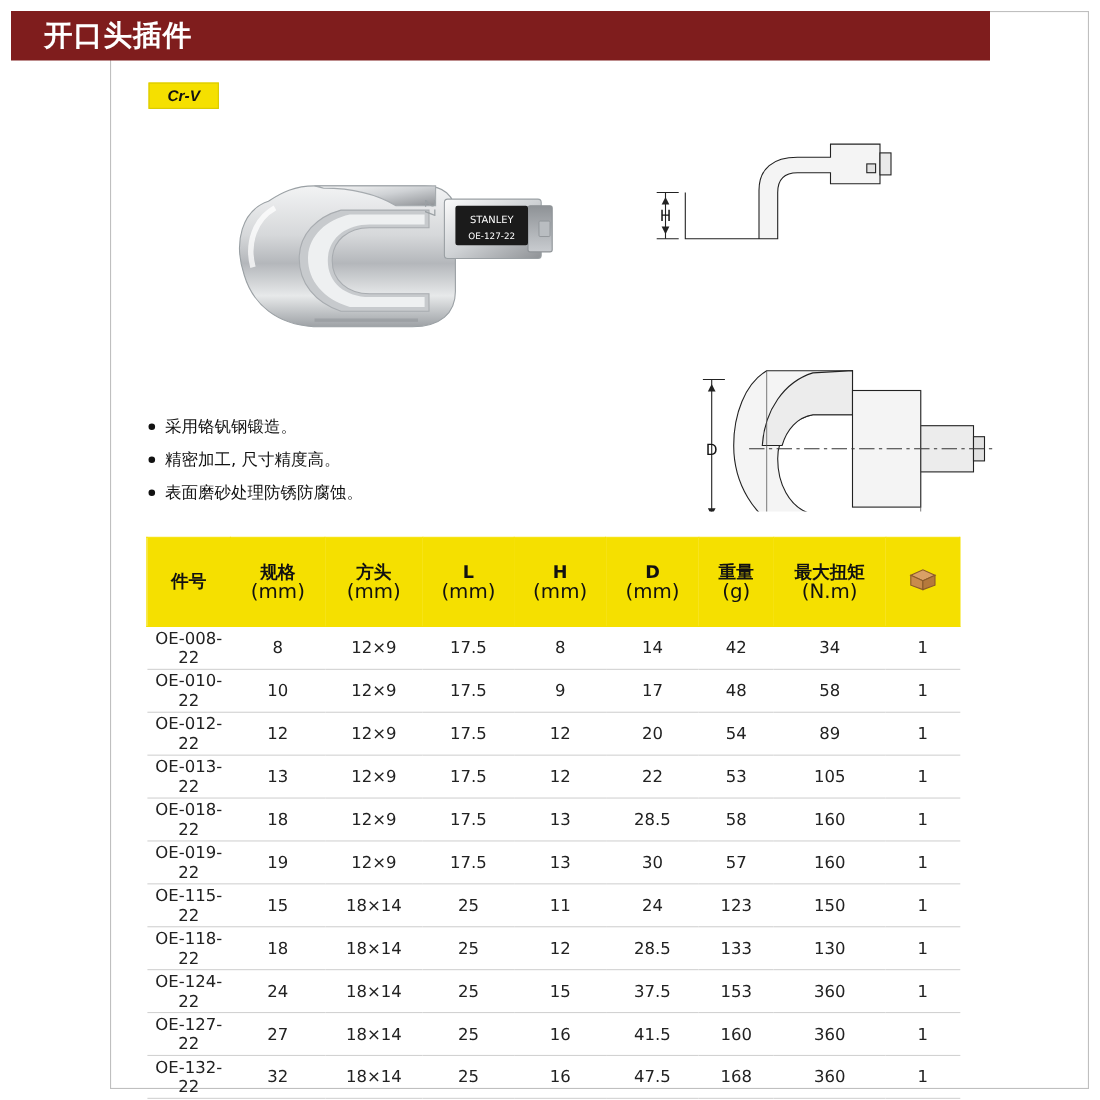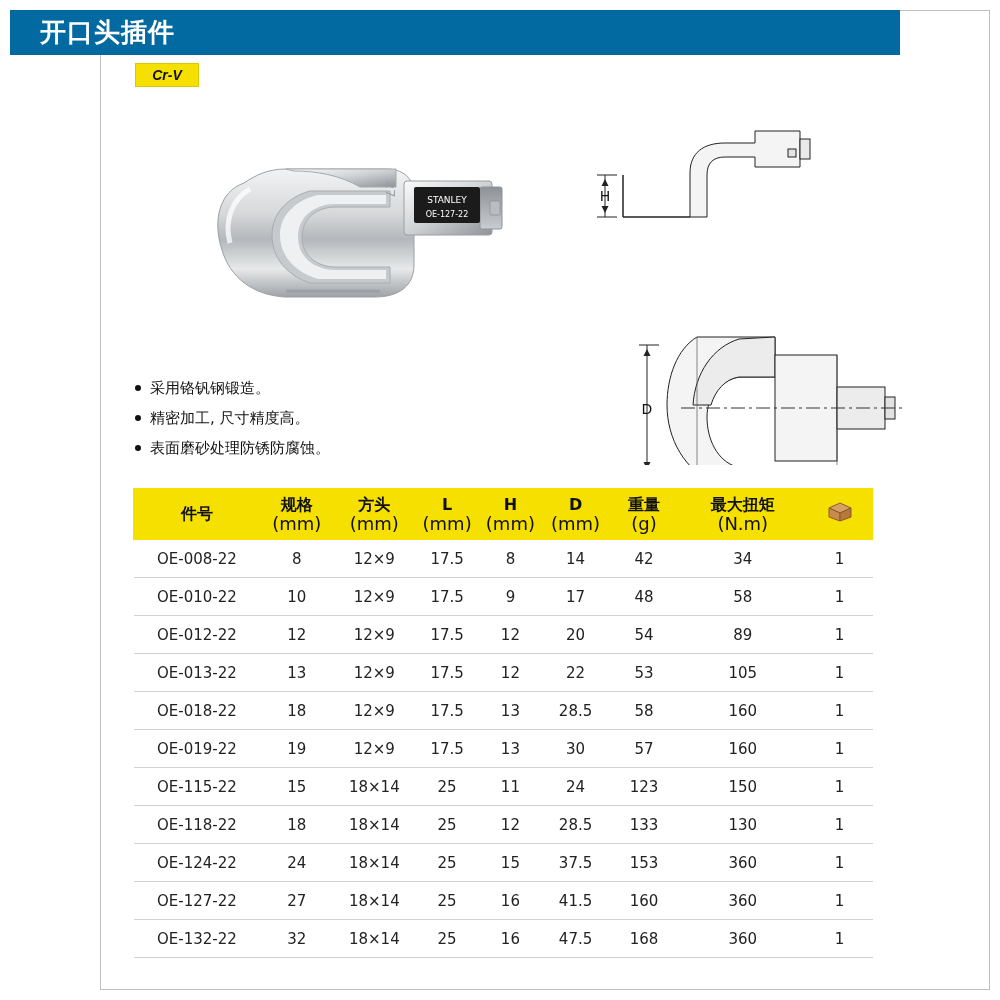--- a/index.html
+++ b/index.html
@@ -22,34 +22,34 @@
     border:1px solid #bfbfbf;
     box-sizing:border-box;
     background:#fff;
   }
   .leftbar{
     position:absolute;left:0;top:0;width:95px;height:1000px;background:#ffffff;
   }
   
   .header{
     position:absolute;left:5px;top:5px;width:890px;height:45px;
-    background:#0369a1;
+    background:#7f1d1d;
     display:flex;align-items:center;
   }
   .header .title{
     color:#ffffff;
     font-size:26px;
     font-weight:bold;
     letter-spacing:1px;
     margin-left:30px;
     font-family:"DejaVu Sans","Liberation Sans",sans-serif;
   }
   
   .crv{
-    position:absolute;left:130px;top:58px;
+    position:absolute;left:130px;top:70px;
     width:62px;height:22px;
     background:#f5e000;
     border:1px solid #d9c900;
     display:flex;align-items:center;justify-content:center;
     font-style:italic;font-weight:bold;font-size:14px;color:#111;
   }
   
   .photo{
     position:absolute;left:185px;top:120px;width:330px;height:220px;
   }
@@ -71,21 +71,21 @@
   
   .tablewrap{
     position:absolute;left:128px;top:483px;width:740px;
   }
   table{border-collapse:collapse;width:740px;font-size:14px;}
   thead th{
     background:#f5e000;
     border:1px solid #f5e000;
     font-weight:normal;
     color:#111;
-    padding:0;
+    padding:15px;
     height:50px;
     vertical-align:middle;
     font-size:16px;
     font-family:"DejaVu Sans","Liberation Sans",sans-serif;
     margin-left:24px;
   }
   thead th .h1{display:block;line-height:20px;font-weight:bold;}
   thead th .h2{display:block;line-height:18px;font-size:18px;}
   tbody td{
     border-bottom:1px solid #d2d2d2;

